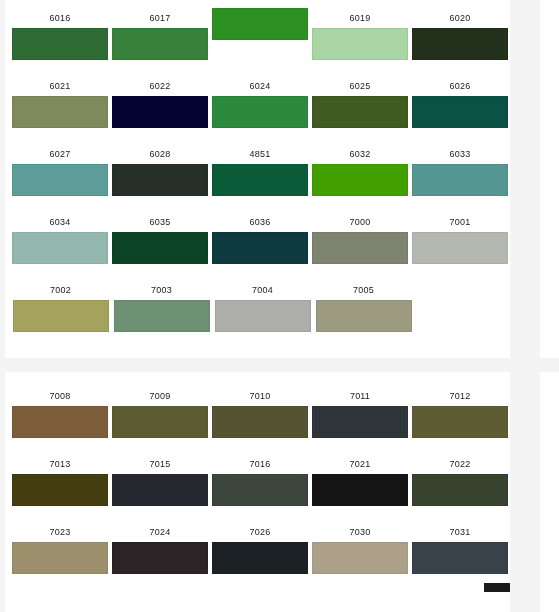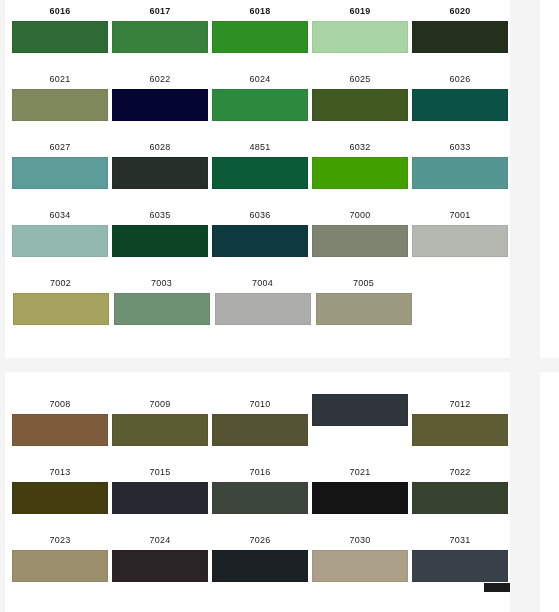--- a/index.html
+++ b/index.html
@@ -85,22 +85,22 @@
     white-space: nowrap;
   }
   .swatch-chip {
     height: 32px;
     width: 96px;
     margin: 0 auto;
     border: 1px solid rgba(0,0,0,0.06);
     box-sizing: border-box;
   }
   .row-spacer { height: 16px; }
-  .page-one .swatch-row:first-of-type { margin-top: 1px; font-weight: bold; }
-  .page-two .swatch-row:first-of-type { margin-top: 22px; }
+  .page-one .swatch-row:first-of-type { margin-top: 8px; }
+  .page-two .swatch-row:first-of-type { margin-top: 14px; align-items: flex-end; }
 
   
   .bottom-nub {
     position: absolute;
     left: 484px;
     top: 583px;
     width: 26px;
     height: 9px;
     background: #1b1b1b;
   }
@@ -118,21 +118,20 @@
         <div class="swatch-row">
           <div class="swatch-cell">
             <div class="swatch-label">6016</div>
             <div class="swatch-chip" style="background: rgb(46, 106, 51);"></div>
           </div>
           <div class="swatch-cell">
             <div class="swatch-label">6017</div>
             <div class="swatch-chip" style="background: rgb(55, 129, 60);"></div>
           </div>
           <div class="swatch-cell">
-            <div class="swatch-label">6018</div>
             <div class="swatch-chip" style="background: rgb(44, 144, 34);"></div>
           </div>
           <div class="swatch-cell">
             <div class="swatch-label">6019</div>
             <div class="swatch-chip" style="background: rgb(169, 212, 164);"></div>
           </div>
           <div class="swatch-cell">
             <div class="swatch-label">6020</div>
             <div class="swatch-chip" style="background: rgb(34, 48, 28);"></div>
           </div>
@@ -239,20 +238,21 @@
           </div>
           <div class="swatch-cell">
             <div class="swatch-label">7009</div>
             <div class="swatch-chip" style="background: rgb(92, 92, 51);"></div>
           </div>
           <div class="swatch-cell">
             <div class="swatch-label">7010</div>
             <div class="swatch-chip" style="background: rgb(84, 84, 50);"></div>
           </div>
           <div class="swatch-cell">
+            <div class="swatch-label">7011</div>
             <div class="swatch-chip" style="background: rgb(47, 53, 59);"></div>
           </div>
           <div class="swatch-cell">
             <div class="swatch-label">7012</div>
             <div class="swatch-chip" style="background: rgb(94, 92, 50);"></div>
           </div>
         </div>
         <div class="row-spacer"></div>
         <div class="swatch-row">
           <div class="swatch-cell">

